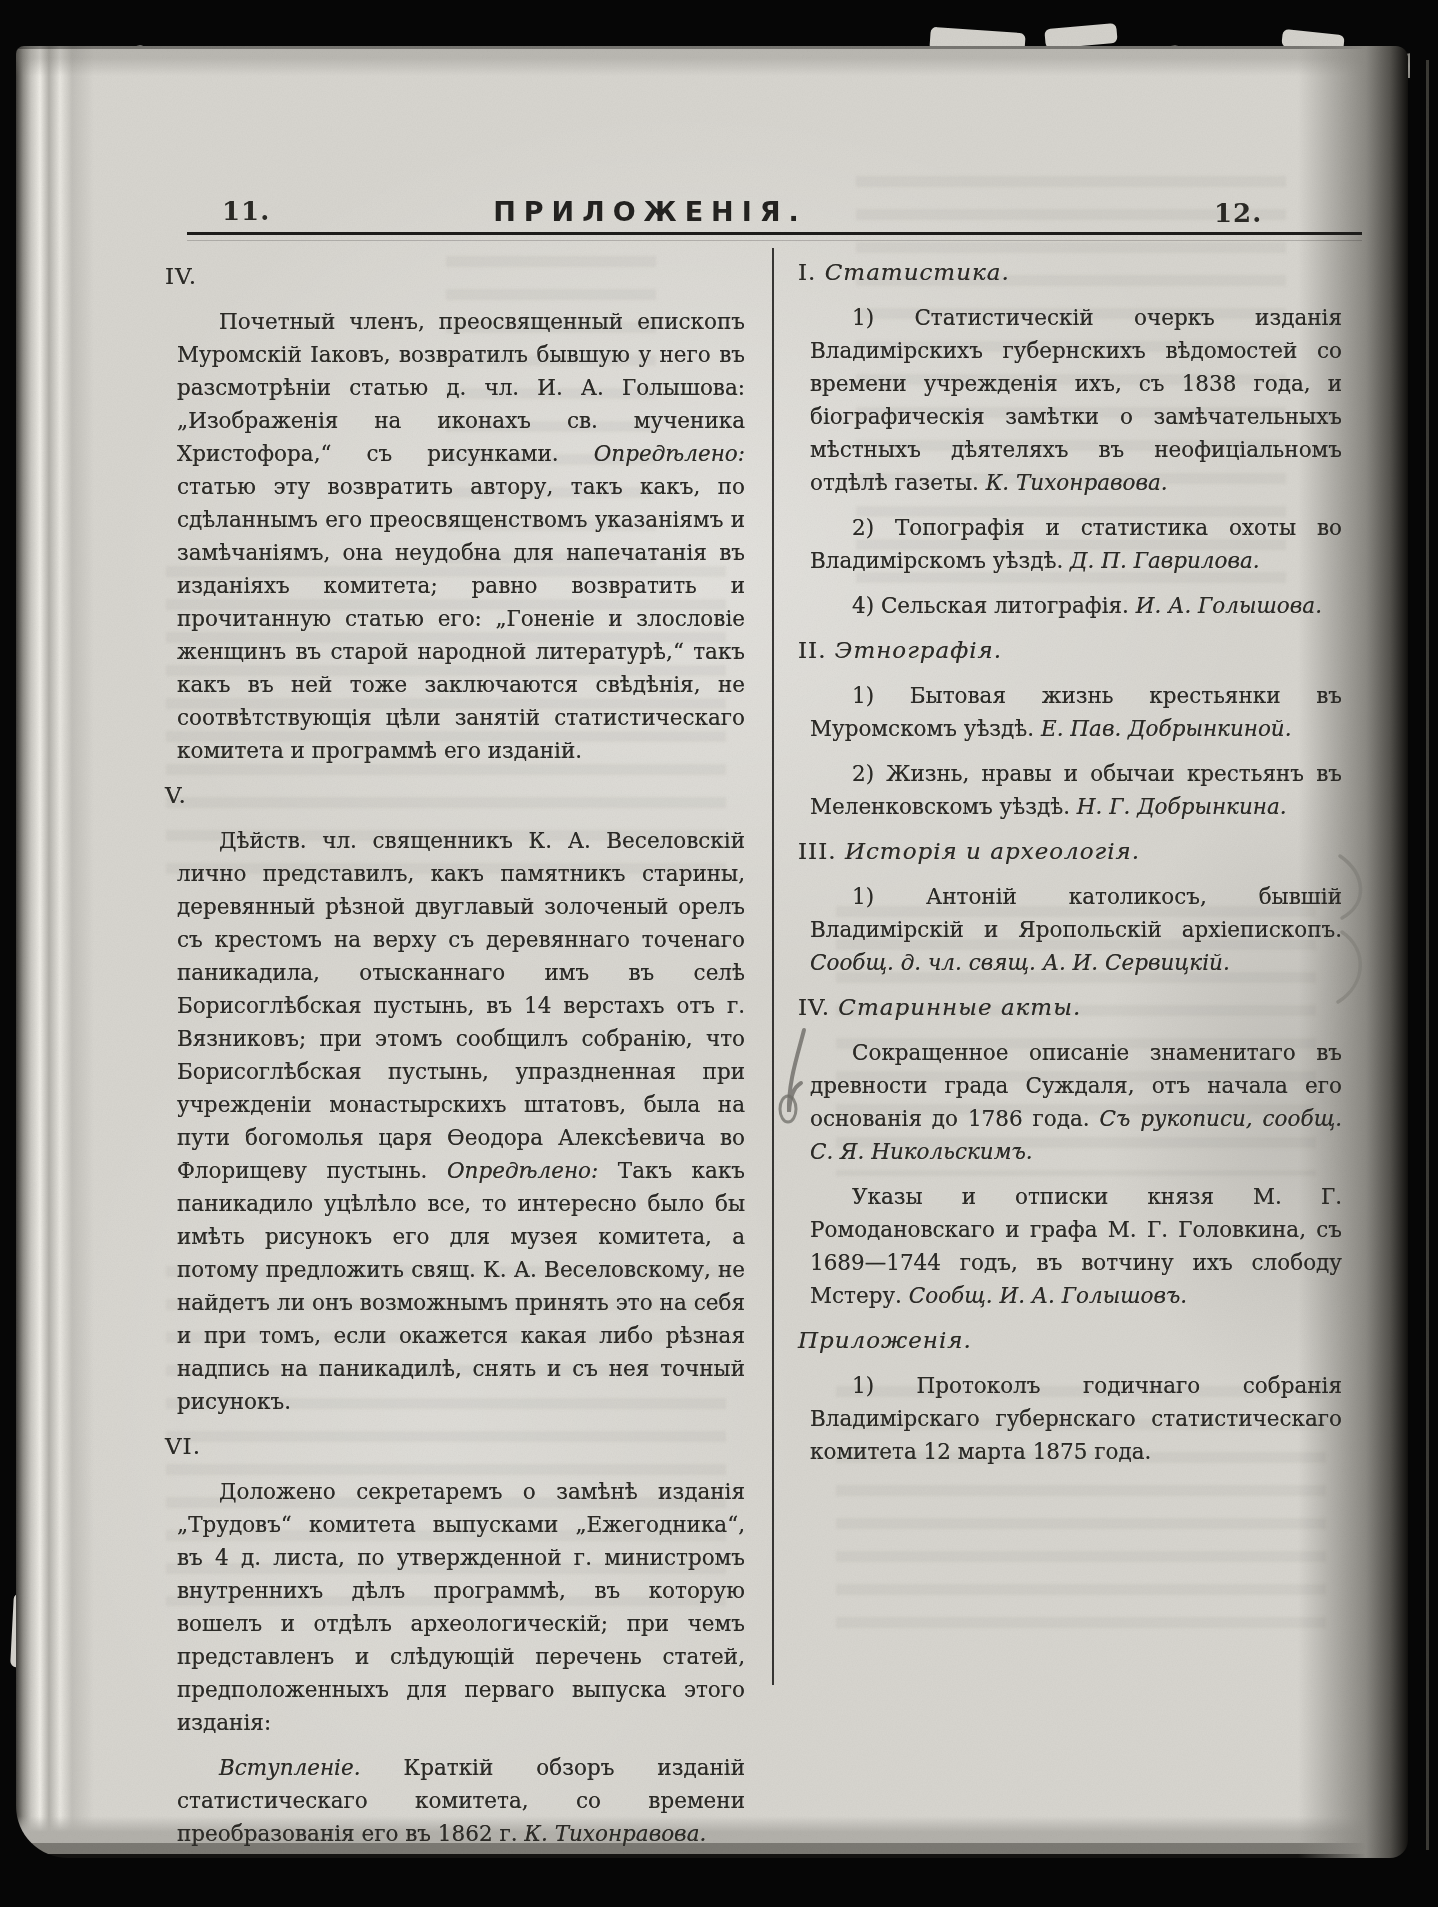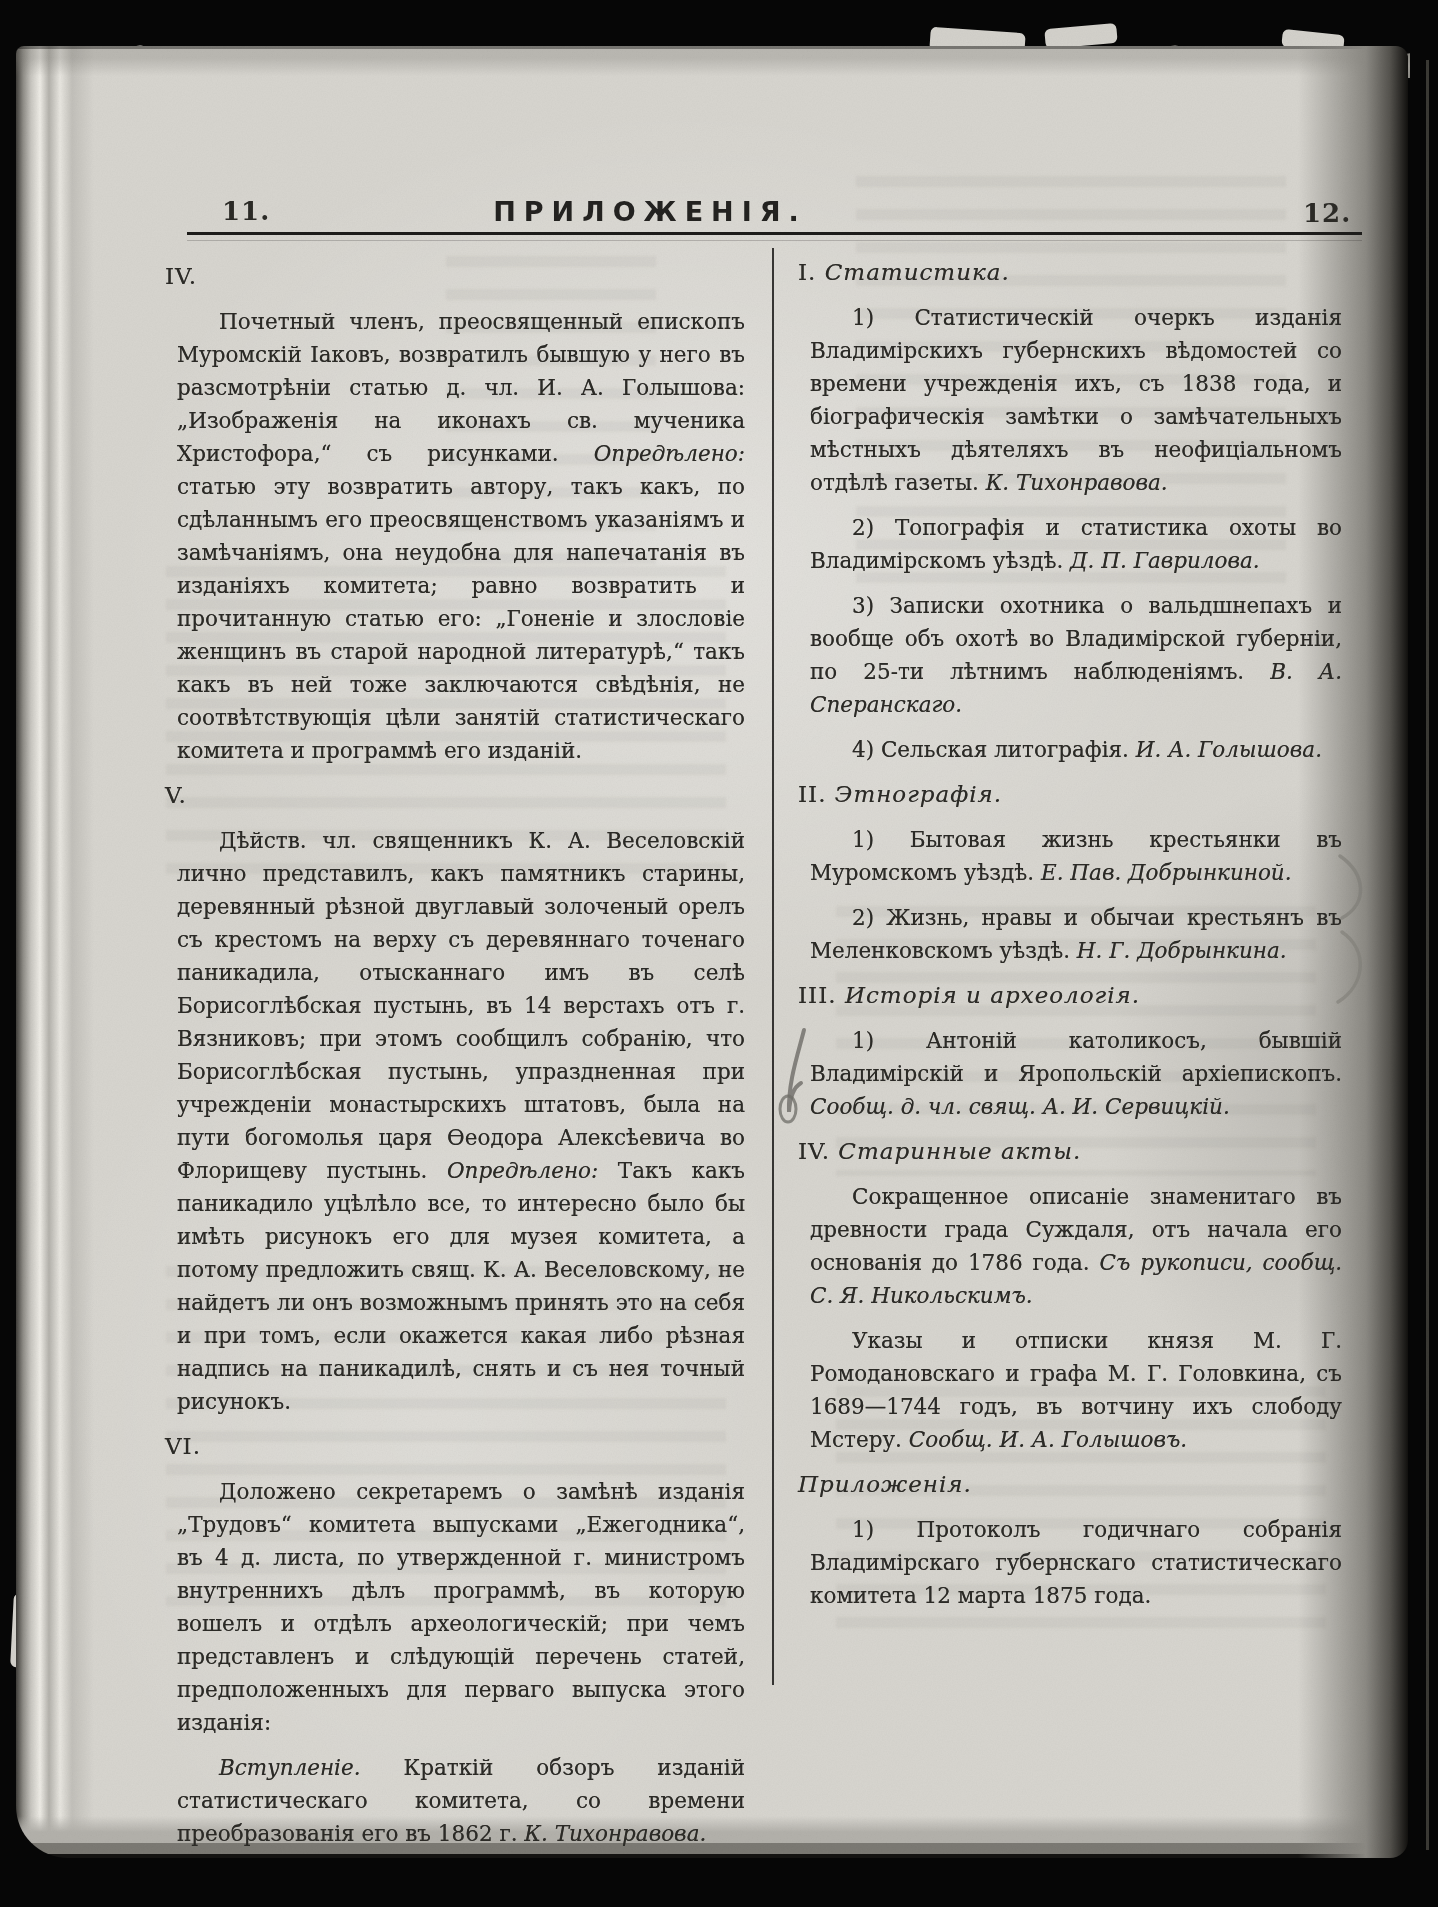--- a/index.html
+++ b/index.html
@@ -73,39 +73,38 @@
 
     <div class="bleed" style="left:430px;top:210px;width:210px;height:330px;"></div>
     <div class="bleed" style="left:840px;top:130px;width:430px;height:420px;"></div>
     <div class="bleed" style="left:150px;top:520px;width:560px;height:330px;"></div>
     <div class="bleed" style="left:820px;top:860px;width:480px;height:270px;"></div>
     <div class="bleed" style="left:150px;top:1220px;width:560px;height:340px;"></div>
     <div class="bleed" style="left:820px;top:1340px;width:490px;height:250px;"></div>
 
     <span class="pgnum" style="left:206px;top:150px;">11.</span>
     <div class="ptitle">ПРИЛОЖЕНІЯ.</div>
-    <span class="pgnum" style="left:1287px;top:152px;">12.</span>
+    <span class="pgnum" style="left:1198px;top:152px;">12.</span>
     <div class="rule"></div>
     <div class="rule2"></div>
 
     <div class="divider"></div>
     <div class="col col-left" id="col-left">
         <div class="sec-head"><span>IV.</span></div>
         <p class="para"><span>Почетный членъ, преосвященный епископъ Муромскій Іаковъ, возвратилъ бывшую у него въ разсмотрѣніи статью д. чл. И. А. Голышова: „Изображенія на иконахъ св. мученика Христофора,“ съ рисунками. </span><span class="it">Опредѣлено:</span><span> статью эту возвратить автору, такъ какъ, по сдѣланнымъ его преосвященствомъ указаніямъ и замѣчаніямъ, она неудобна для напечатанія въ изданіяхъ комитета; равно возвратить и прочитанную статью его: „Гоненіе и злословіе женщинъ въ старой народной литературѣ,“ такъ какъ въ ней тоже заключаются свѣдѣнія, не соотвѣтствующія цѣли занятій статистическаго комитета и программѣ его изданій.</span></p>
         <div class="sec-head"><span>V.</span></div>
         <p class="para"><span>Дѣйств. чл. священникъ К. А. Веселовскій лично представилъ, какъ памятникъ старины, деревянный рѣзной двуглавый золоченый орелъ съ крестомъ на верху съ деревяннаго точенаго паникадила, отысканнаго имъ въ селѣ Борисоглѣбская пустынь, въ 14 верстахъ отъ г. Вязниковъ; при этомъ сообщилъ собранію, что Борисоглѣбская пустынь, упраздненная при учрежденіи монастырскихъ штатовъ, была на пути богомолья царя Ѳеодора Алексѣевича во Флорищеву пустынь. </span><span class="it">Опредѣлено:</span><span> Такъ какъ паникадило уцѣлѣло все, то интересно было бы имѣть рисунокъ его для музея комитета, а потому предложить свящ. К. А. Веселовскому, не найдетъ ли онъ возможнымъ принять это на себя и при томъ, если окажется какая либо рѣзная надпись на паникадилѣ, снять и съ нея точный рисунокъ.</span></p>
         <div class="sec-head"><span>VI.</span></div>
         <p class="para"><span>Доложено секретаремъ о замѣнѣ изданія „Трудовъ“ комитета выпусками „Ежегодника“, въ 4 д. листа, по утвержденной г. министромъ внутреннихъ дѣлъ программѣ, въ которую вошелъ и отдѣлъ археологическій; при чемъ представленъ и слѣдующій перечень статей, предположенныхъ для перваго выпуска этого изданія:</span></p>
         <p class="para"><span class="it">Вступленіе.</span><span> Краткій обзоръ изданій статистическаго комитета, со времени преобразованія его въ 1862 г. </span><span class="it">К. Тихонравова.</span></p>
       </div>
     <div class="col col-right" id="col-right">
         <div class="sec-head"><span>I. </span><span class="it">Статистика.</span></div>
         <p class="para"><span>1) Статистическій очеркъ изданія Владимірскихъ губернскихъ вѣдомостей со времени учрежденія ихъ, съ 1838 года, и біографическія замѣтки о замѣчательныхъ мѣстныхъ дѣятеляхъ въ неофиціальномъ отдѣлѣ газеты. </span><span class="it">К. Тихонравова.</span></p>
         <p class="para"><span>2) Топографія и статистика охоты во Владимірскомъ уѣздѣ. </span><span class="it">Д. П. Гаврилова.</span></p>
-        <p class="para"><span>3) Записки охотника о вальдшнепахъ и вообще объ охотѣ во Владимірской губерніи, по 25-ти лѣтнимъ наблюденіямъ. </span><span class="it">В. А. Сперанскаго.</span></p>
         <p class="para"><span>4) Сельская литографія. </span><span class="it">И. А. Голышова.</span></p>
         <div class="sec-head"><span>II. </span><span class="it">Этнографія.</span></div>
         <p class="para"><span>1) Бытовая жизнь крестьянки въ Муромскомъ уѣздѣ. </span><span class="it">Е. Пав. Добрынкиной.</span></p>
         <p class="para"><span>2) Жизнь, нравы и обычаи крестьянъ въ Меленковскомъ уѣздѣ. </span><span class="it">Н. Г. Добрынкина.</span></p>
         <div class="sec-head"><span>III. </span><span class="it">Исторія и археологія.</span></div>
         <p class="para"><span>1) Антоній католикосъ, бывшій Владимірскій и Яропольскій архіепископъ. </span><span class="it">Сообщ. д. чл. свящ. А. И. Сервицкій.</span></p>
         <div class="sec-head"><span>IV. </span><span class="it">Старинные акты.</span></div>
         <p class="para"><span>Сокращенное описаніе знаменитаго въ древности града Суждаля, отъ начала его основанія до 1786 года. </span><span class="it">Съ рукописи, сообщ. С. Я. Никольскимъ.</span></p>
         <p class="para"><span>Указы и отписки князя М. Г. Ромодановскаго и графа М. Г. Головкина, съ 1689—1744 годъ, въ вотчину ихъ слободу Мстеру. </span><span class="it">Сообщ. И. А. Голышовъ.</span></p>
         <div class="sec-head"><span class="it">Приложенія.</span></div>

